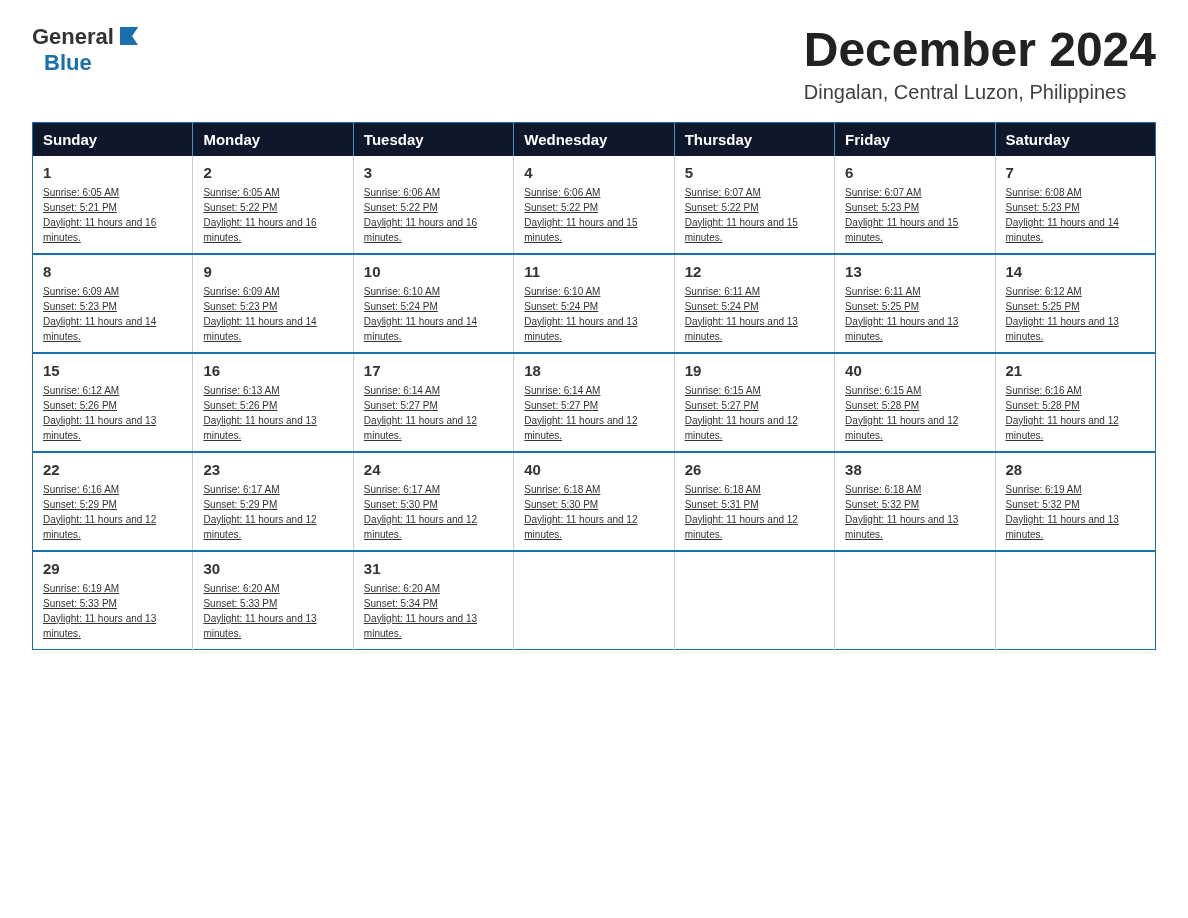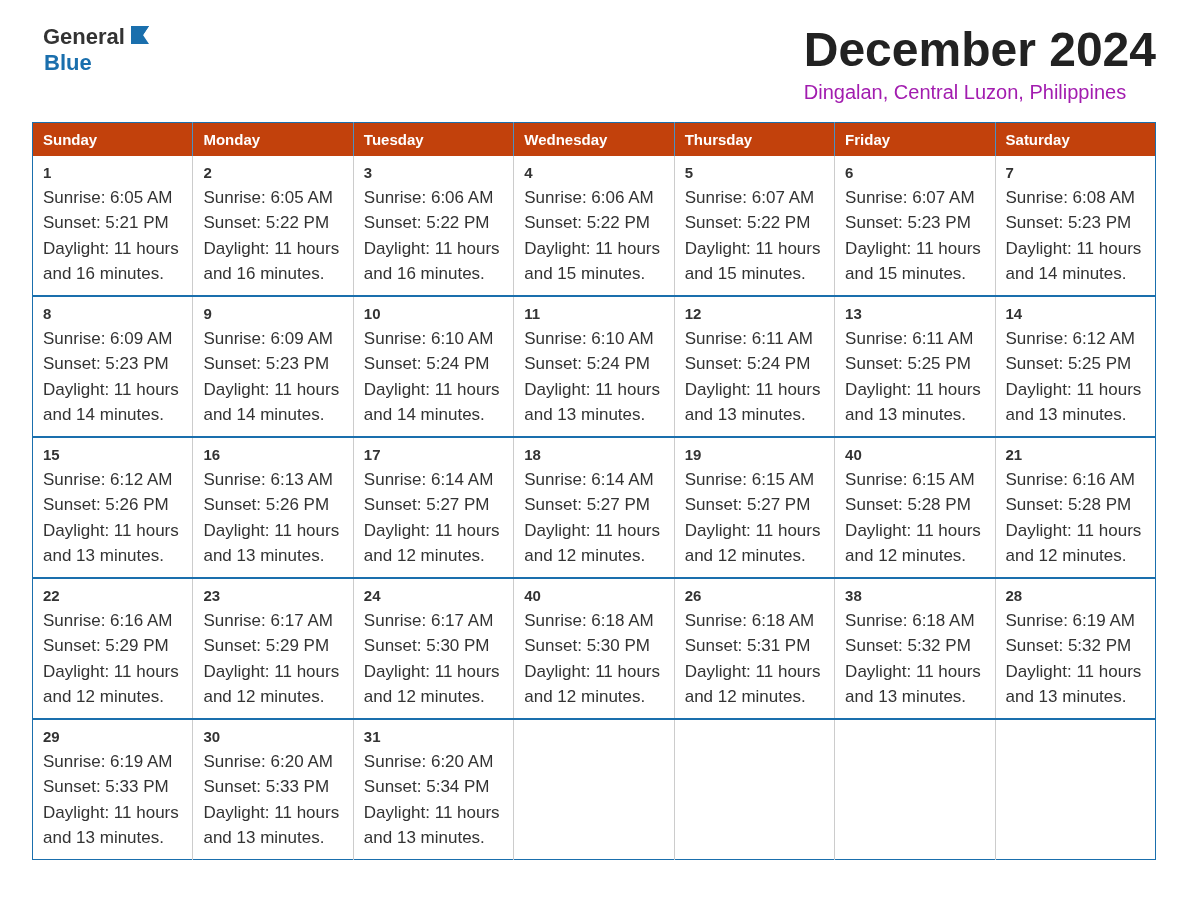--- a/index.html
+++ b/index.html
@@ -20,30 +20,30 @@
       text-align: left;
     }
     .month-title {
       font-size: 48px;
       font-weight: bold;
       color: #222;
       line-height: 1.1;
     }
     .subtitle {
       font-size: 20px;
-      color: #a21caf;
+      color: #404040;
       margin-top: 4px;
     }
     .calendar-table {
       width: 100%;
       border-collapse: collapse;
       border: 1.5px solid #1a6fad;
     }
     .calendar-table th {
-      background-color: #c2410c;
+      background-color: #0f172a;
       color: #fff;
       font-size: 15px;
       font-weight: bold;
       padding: 8px 10px;
       text-align: left;
       border-right: 1px solid #4a90c4;
       margin-top: 32px;
     }
     .calendar-table th:last-child {
       border-right: none;
@@ -64,36 +64,36 @@
     .calendar-table tr:last-child td {
       border-bottom: none;
     }
     .day-number {
       font-size: 15px;
       font-weight: bold;
       margin-bottom: 4px;
       display: block;
     }
     .day-info {
-      font-size: 17px;
+      font-size: 10px;
       line-height: 1.5;
       color: #333;
+      text-decoration: underline;
     }
     .empty-cell {
       background: #fff;
     }
     .logo-wrapper {
       display: flex;
       flex-direction: column;
       align-items: flex-start;
     }
     .logo-line1 {
       display: flex;
-      align-items: flex-start;
-      margin-left: 11px;
+      align-items: center;
     }
     .logo-line2 {
       color: #1a6fad;
       font-size: 22px;
       font-weight: bold;
       margin-left: 12px;
     }
   </style>
 </head>
 <body>

